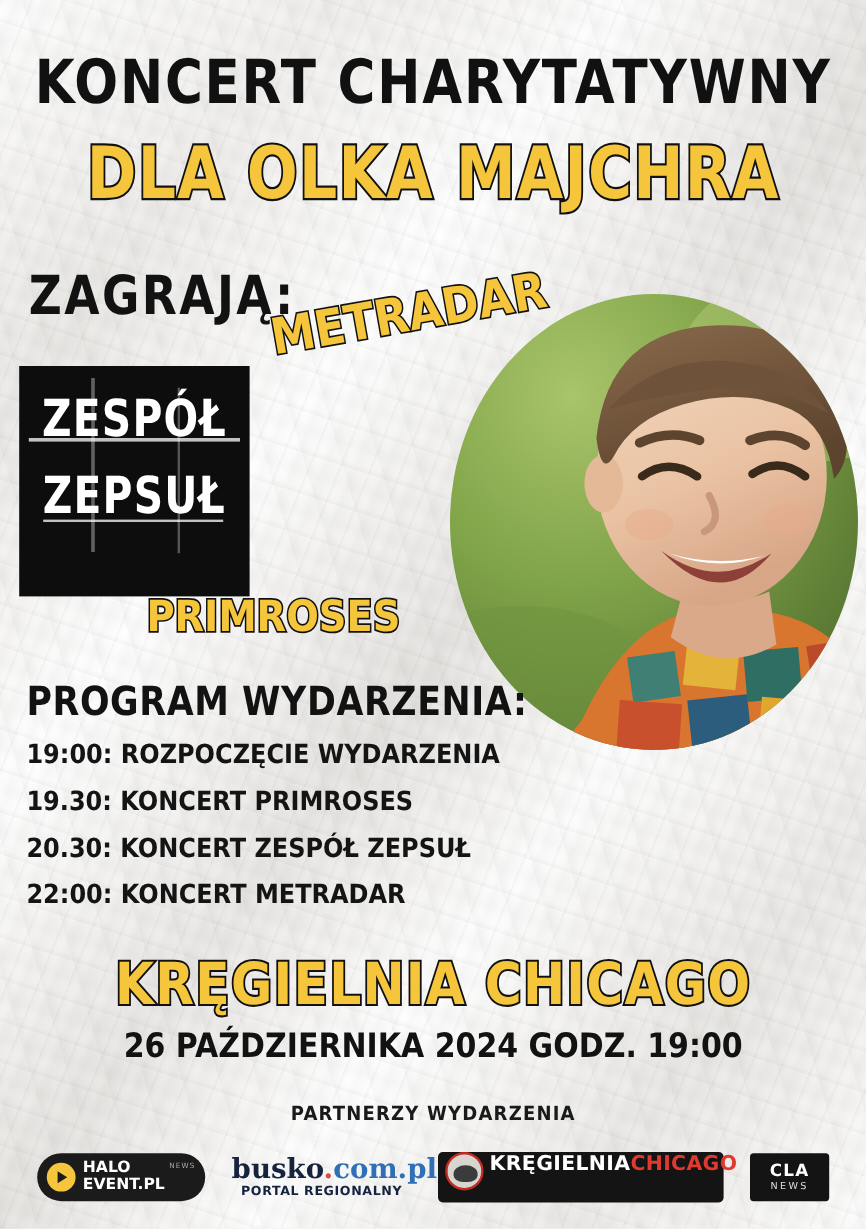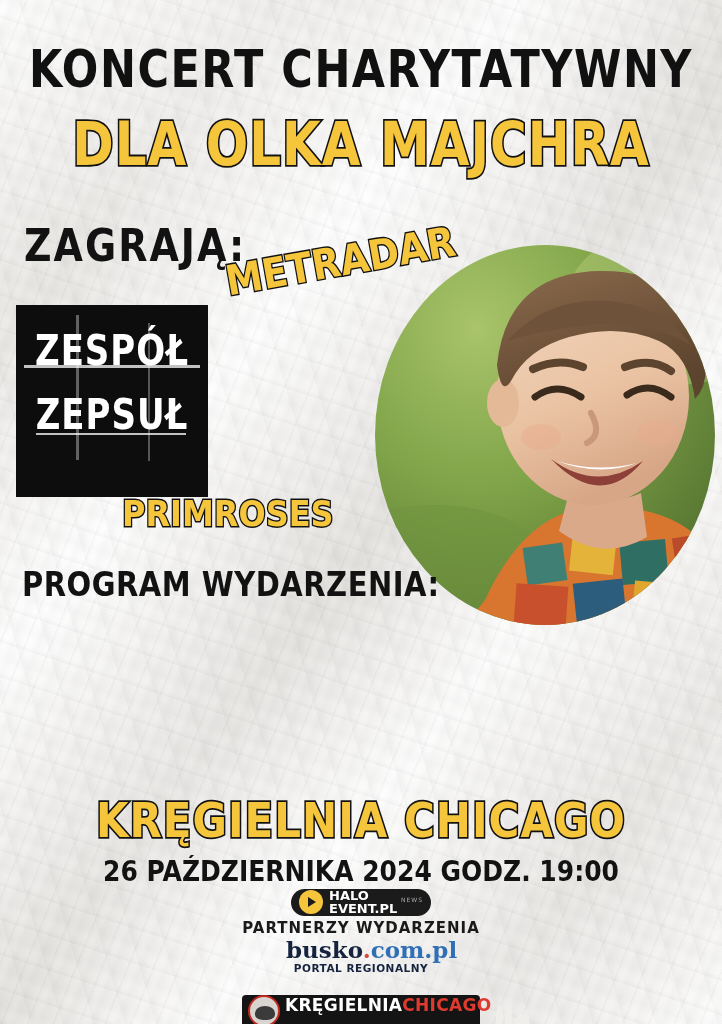--- a/index.html
+++ b/index.html
@@ -237,21 +237,20 @@
   .partners {
     position: absolute;
     top: 952px;
     left: 0;
     width: 722px;
     height: 58px;
     display: flex;
     align-items: center;
     justify-content: center;
     gap: 22px;
-    flex-direction: column;
   }
 
   
   .logo-halo {
     width: 140px; height: 40px;
     background: #1b1b1b;
     border-radius: 20px;
     display: flex; align-items: center;
     padding: 0 8px;
     position: relative;
@@ -459,20 +458,26 @@
 
         <path d="M176 214 q46 34 92 2 q-42 50 -92 -2 Z" fill="#8d4038"></path>
         <path d="M182 216 q42 16 80 2 q-40 10 -80 -2 Z" fill="#fff"></path>
 
         <ellipse cx="166" cy="192" rx="20" ry="13" fill="#e8ab8d" opacity=".45"></ellipse>
         <ellipse cx="282" cy="188" rx="20" ry="13" fill="#e8ab8d" opacity=".45"></ellipse>
       </svg>
     </div>
 
     <div class="program-title">PROGRAM WYDARZENIA:</div>
+    <div class="program-list">
+      <div class="row">19:00: ROZPOCZĘCIE WYDARZENIA</div>
+      <div class="row">19.30: KONCERT PRIMROSES</div>
+      <div class="row">20.30: KONCERT ZESPÓŁ ZEPSUŁ</div>
+      <div class="row">22:00: KONCERT METRADAR</div>
+    </div>
 
     <div class="venue">KRĘGIELNIA CHICAGO</div>
     <div class="date">26 PAŹDZIERNIKA 2024 GODZ. 19:00</div>
     <div class="partners-label">PARTNERZY WYDARZENIA</div>
 
     <div class="partners">
 
       <div class="logo-halo">
         <span class="play">
             <i></i>

